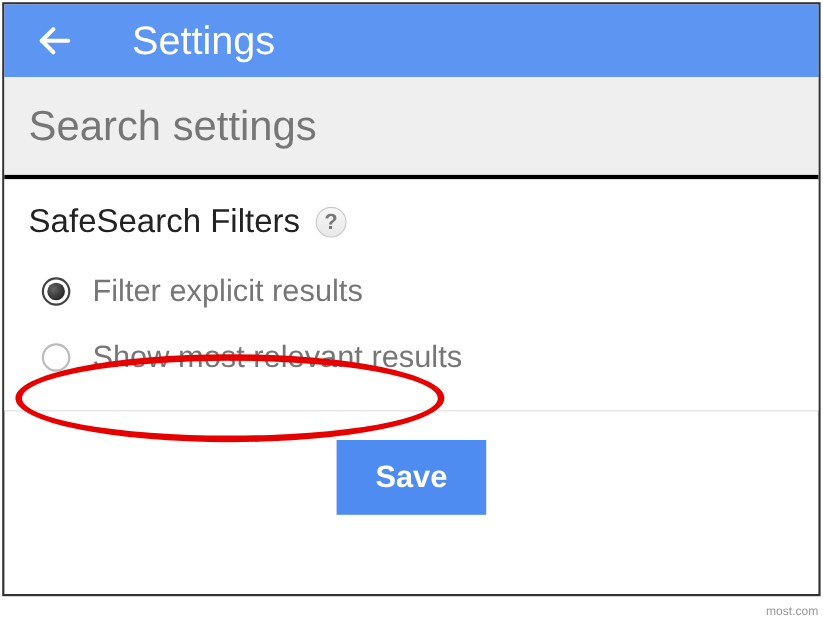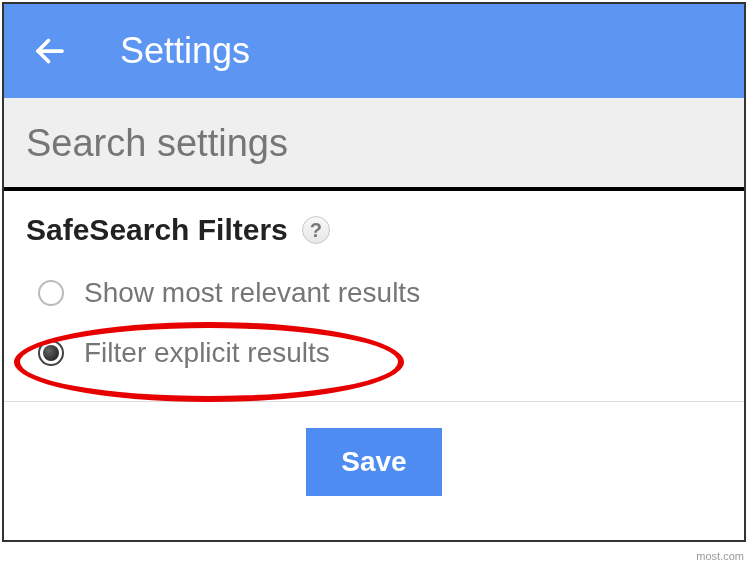--- a/index.html
+++ b/index.html
@@ -17,21 +17,21 @@
     .container {
       border: 2px solid #333;
       width: 744px;
       height: 540px;
       margin: 2px;
       background: #fff;
       position: relative;
     }
     .header {
       background: #5C95F2;
-      height: 94px;
+      height: 66px;
       display: flex;
       align-items: center;
       padding-left: 28px;
     }
     .back-btn {
       color: #fff;
       cursor: pointer;
       display: flex;
       align-items: center;
       margin-right: 52px;
@@ -60,21 +60,21 @@
       padding: 22px 22px 10px 22px;
     }
     .section-row {
       display: flex;
       align-items: center;
       margin-bottom: 24px;
     }
     .section-title {
       color: #222;
       font-size: 30px;
-      font-weight: 700;
+      font-weight: 400;
       margin-right: 14px;
     }
     .help-icon {
       width: 28px;
       height: 28px;
       border-radius: 50%;
       background: linear-gradient(#f8f8f8, #e8e8e8);
       border: 1px solid #c8c8c8;
       display: flex;
       align-items: center;
@@ -168,27 +168,27 @@
     <div class="subheader-title">Search settings</div>
   </div>
 
   <div class="content">
     <div class="section-row">
       <div class="section-title">SafeSearch Filters</div>
       <div class="help-icon">?</div>
     </div>
 
     <div class="radio-option">
-      <div class="radio"></div>
-      <div class="radio-label">Show most relevant results</div>
+      <div class="radio selected"></div>
+      <div class="radio-label">Filter explicit results</div>
     </div>
 
     <div class="radio-option">
-      <div class="radio selected"></div>
-      <div class="radio-label">Filter explicit results</div>
+      <div class="radio"></div>
+      <div class="radio-label">Show most relevant results</div>
     </div>
   </div>
 
   <div class="highlight-ellipse"></div>
 
   <div class="footer">
     <button class="save-btn">Save</button>
   </div>
 </div>
 

